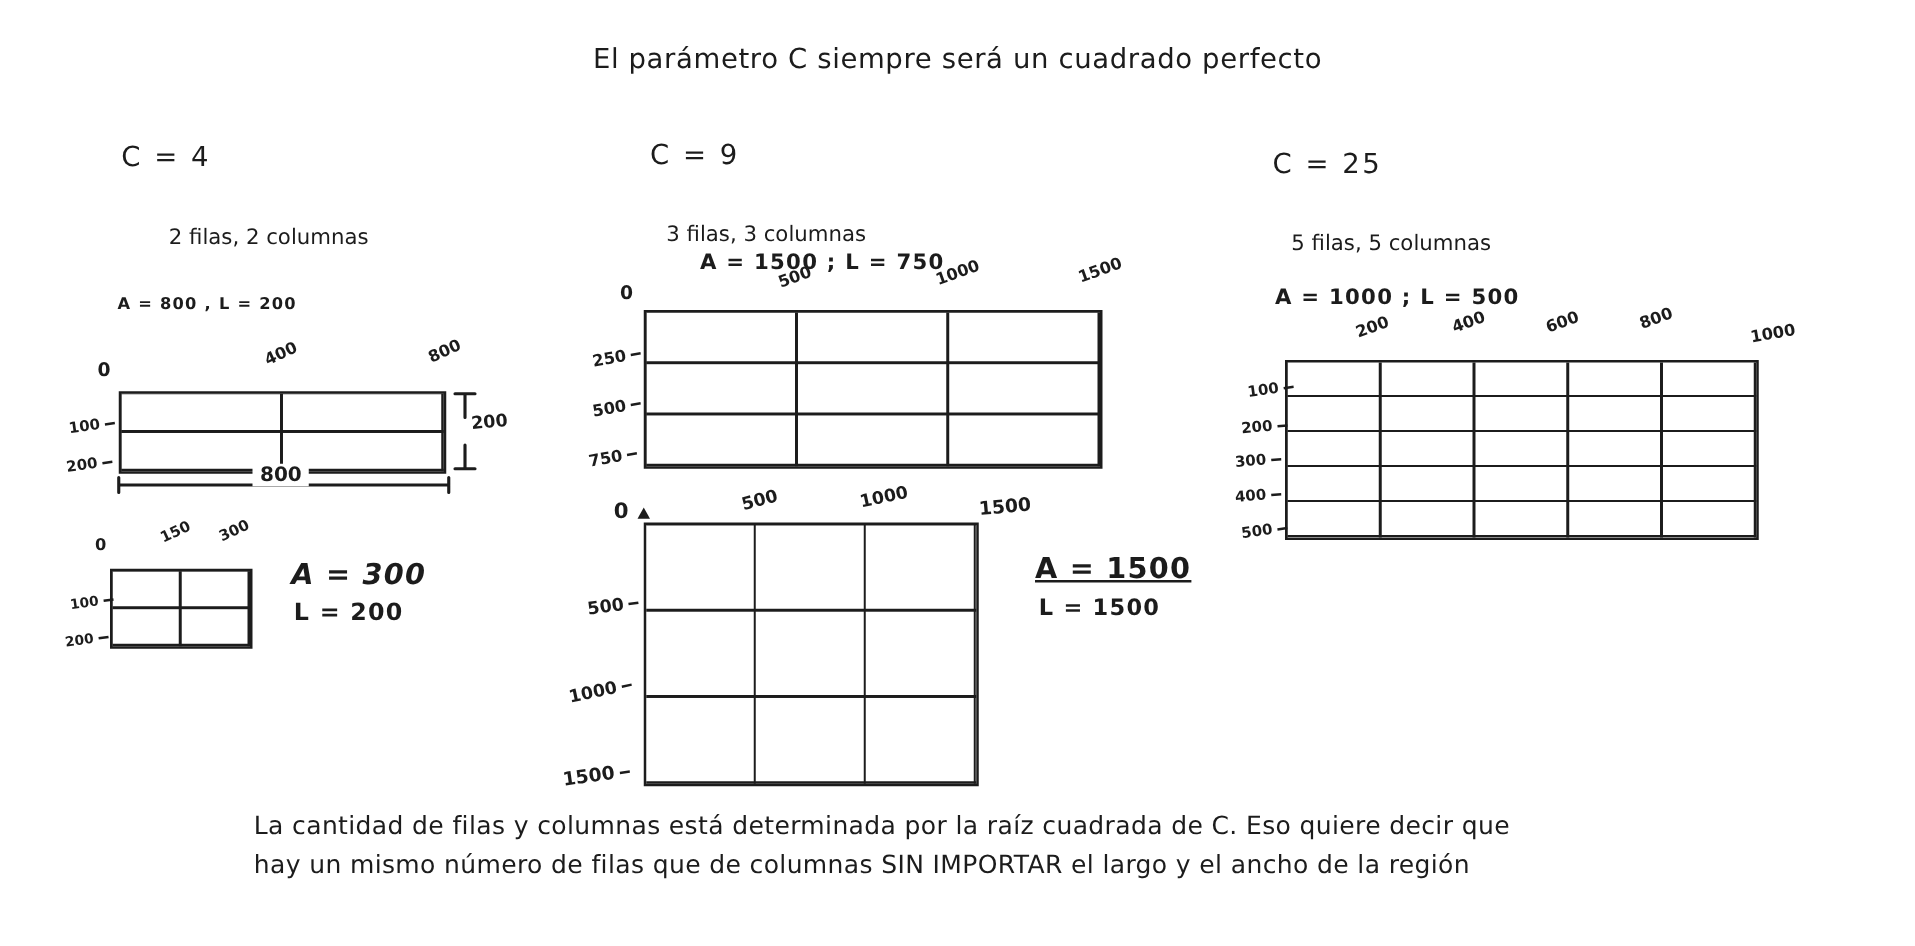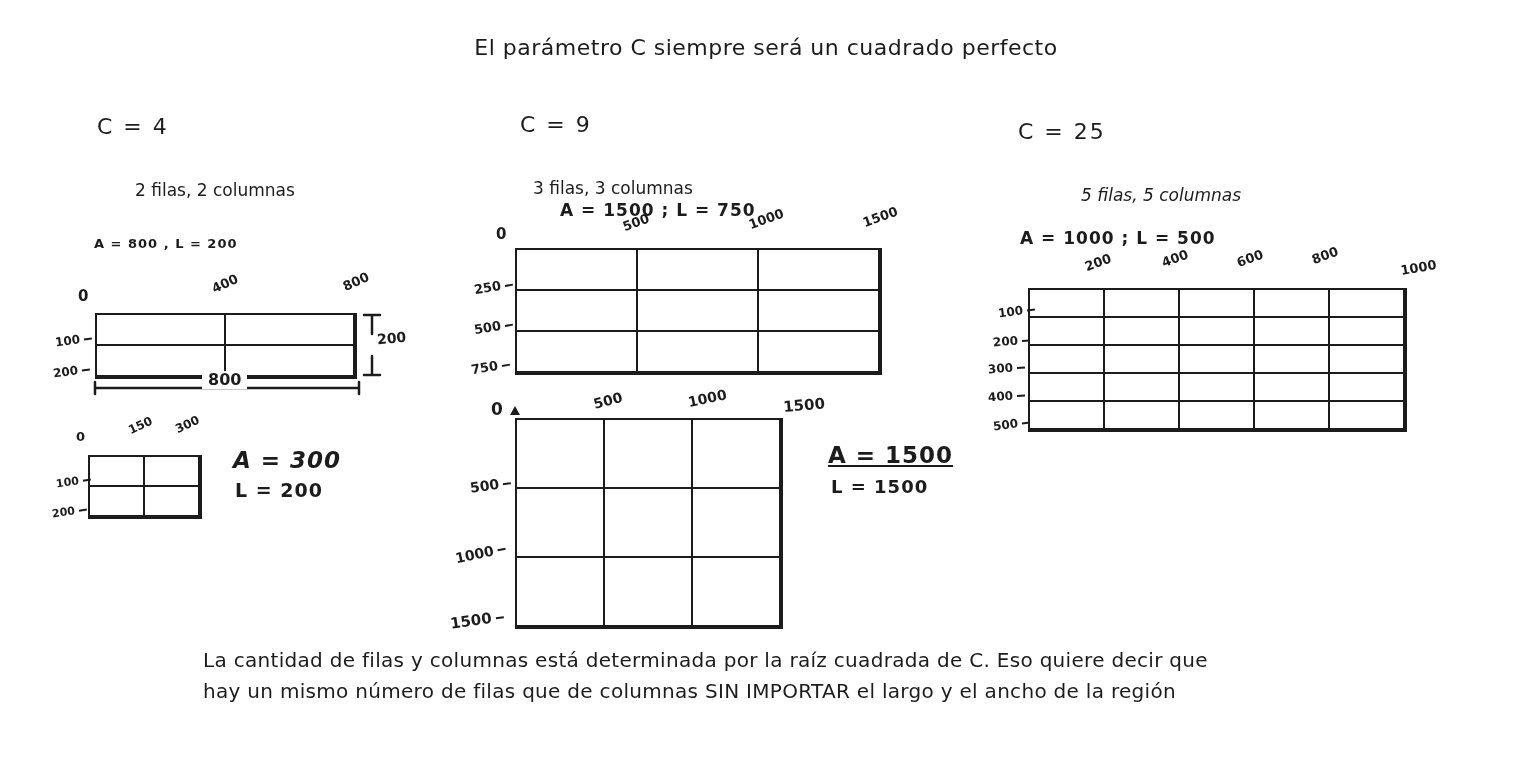--- a/index.html
+++ b/index.html
@@ -97,21 +97,21 @@
   <div class="lbl xt r15" style="left:596px; top:397px; font-size:14px;">500</div>
   <div class="lbl xt r12" style="left:690px; top:395px; font-size:14px;">1000</div>
   <div class="lbl xt r5" style="left:784px; top:399px; font-size:15px;">1500</div>
   <div class="lbl yt r8" style="left:470px; top:478px; font-size:14px;">500</div>
   <div class="lbl yt r12" style="left:455px; top:546px; font-size:14px;">1000</div>
   <div class="lbl yt r8" style="left:450px; top:612px; font-size:15px;">1500</div>
   <div class="lbl param" style="left:828px; top:443px; font-size:23px;text-decoration:underline;">A = 1500</div>
   <div class="lbl param" style="left:831px; top:477px; font-size:18px;">L = 1500</div>
 
   <div class="lbl heading" style="left:1018px; top:120px;">C = 25</div>
-  <div class="lbl subheading" style="left:1081px; top:169px;font-style:italic;">5 filas, 5 columnas</div>
+  <div class="lbl subheading" style="left:1033px; top:169px;">5 filas, 5 columnas</div>
 
   <div class="lbl param" style="left:1020px; top:229px; font-size:17px;">A = 1000  ;   L = 500</div>
 
   <div class="grid" style="left:1028px; top:288px; width:375px; height:140px; --cw:75px; --ch:28px;"></div>
   <div class="lbl xt r20" style="left:1088px; top:260px; font-size:13px;">200</div>
   <div class="lbl xt r20" style="left:1165px; top:256px; font-size:13px;">400</div>
   <div class="lbl xt r20" style="left:1240px; top:256px; font-size:13px;">600</div>
   <div class="lbl xt r20" style="left:1315px; top:253px; font-size:13px;">800</div>
   <div class="lbl xt r10" style="left:1402px; top:264px; font-size:13px;">1000</div>
   <div class="lbl yt r8" style="left:998px; top:305px; font-size:12px;">100</div>

